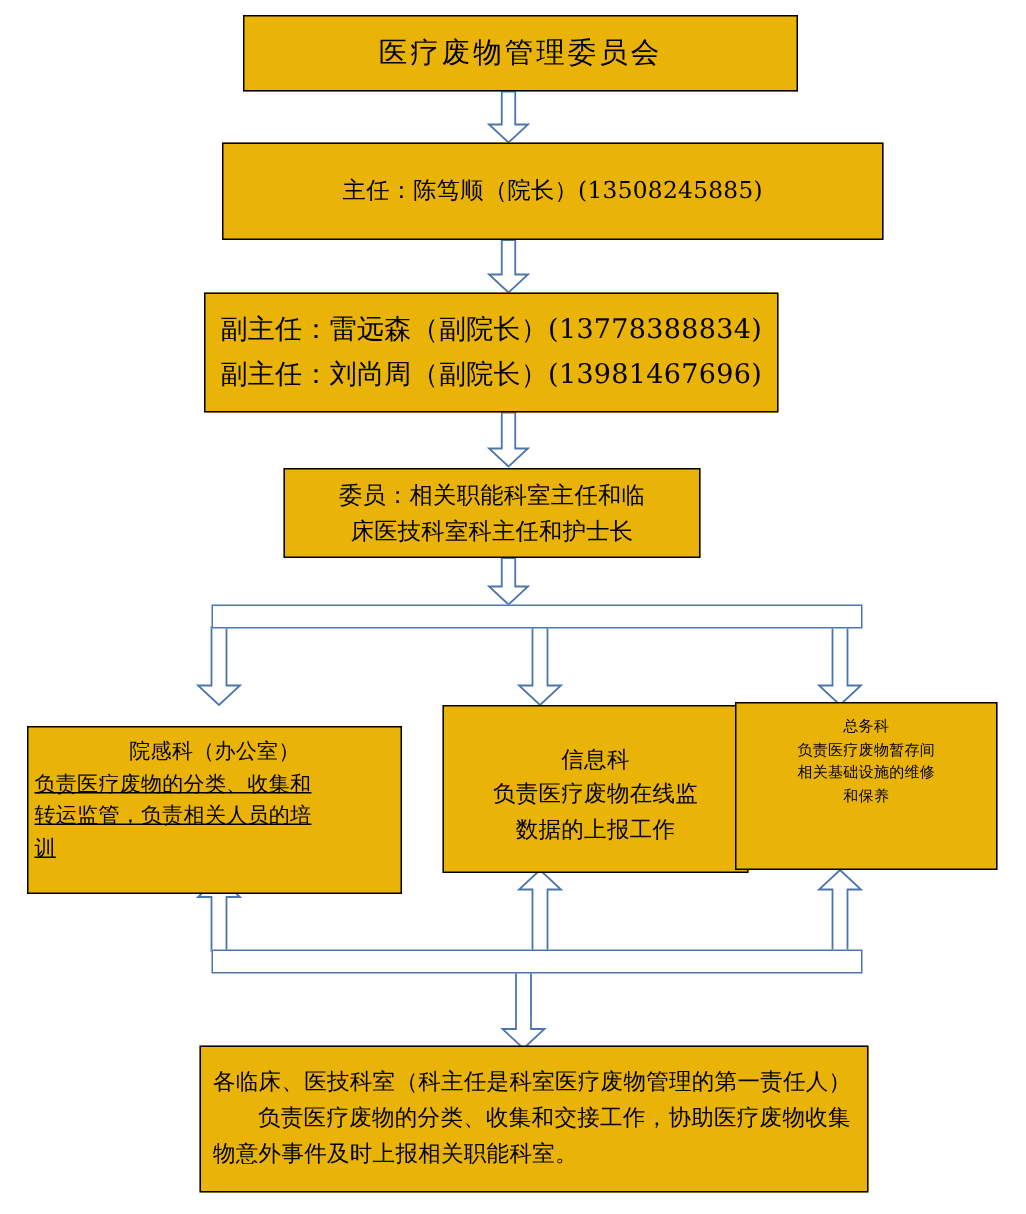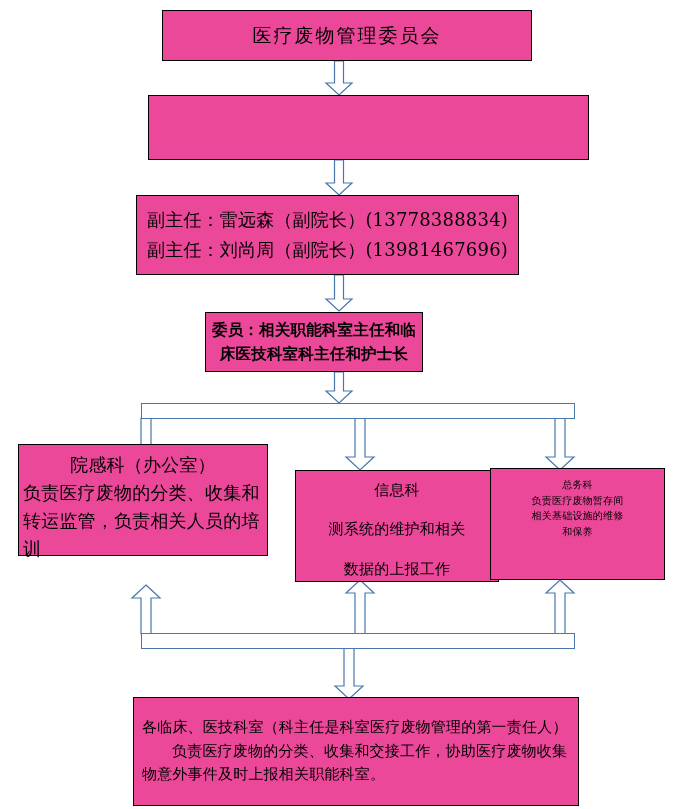--- a/index.html
+++ b/index.html
@@ -15,21 +15,21 @@
     position: relative;
     width: 684px;
     height: 809px;
     background: #ffffff;
     overflow: hidden;
   }
   .box {
     position: absolute;
     box-sizing: border-box;
     border: 1px solid #000000;
-    background: #ec4899;
+    background: #eab308;
     display: flex;
     flex-direction: column;
     justify-content: center;
     align-items: center;
     text-align: center;
     font-size: 15px;
     line-height: 1.55;
     letter-spacing: 0.2px;
     z-index: 3;
   }
@@ -54,54 +54,54 @@
 
   
   #box-deputy {
     left: 136px; top: 195px; width: 383px; height: 80px;
     font-size: 18px;
   }
   #box-deputy .line { margin: 1px 0; }
 
   
   #box-member {
-    left: 205px; top: 312px; width: 218px; height: 60px;
+    left: 189px; top: 312px; width: 278px; height: 60px;
     font-size: 15.5px;
-    font-weight: bold;
   }
 
   
   #box-infection {
-    left: 18px; top: 444px; width: 250px; height: 112px;
-    font-size: 18px;
+    left: 18px; top: 484px; width: 250px; height: 112px;
+    font-size: 14px;
     justify-content: flex-start;
     padding-top: 6px;
   }
   #box-infection .sub { text-align: center; }
   #box-infection .body {
     text-align: center;
     align-self: flex-start;
     padding: 0 2px 0 4px;
+    text-decoration: underline;
   }
   #box-it {
     left: 295px; top: 470px; width: 204px; height: 112px;
     font-size: 15px;
-    justify-content: space-between;
+    justify-content: center;
     padding-top: 8px;
   }
   #box-general {
     left: 490px; top: 468px; width: 175px; height: 112px;
     font-size: 10px;
     justify-content: flex-start;
     padding-top: 8px;
   }
 
   
   #box-clinical {
-    left: 133px; top: 697px; width: 446px; height: 109px;
+    left: 133px; top: 697px; width: 446px; height: 98px;
     font-size: 15px;
     align-items: stretch;
     text-align: left;
     justify-content: center;
     padding: 2px 4px 2px 8px;
   }
   #box-clinical .line { line-height: 1.58; }
   #box-clinical .indent { text-indent: 30px; }
 
   
@@ -137,20 +137,21 @@
     <span class="line">医疗废物管理委员会</span>
   </div>
 
   <div class="arrow" style="left:325px; top:61px;">
     <svg width="28" height="35" viewBox="0 0 28 35">
       <path d="M9.5 0 L18.5 0 L18.5 22 L27 22 L14 34 L1 22 L9.5 22 Z"></path>
     </svg>
   </div>
 
   <div class="box" id="box-director">
+    <span class="line">主任：陈笃顺（院长）(13508245885)</span>
   </div>
 
   <div class="arrow" style="left:325px; top:160px;">
     <svg width="28" height="36" viewBox="0 0 28 36">
       <path d="M9.5 0 L18.5 0 L18.5 23 L27 23 L14 35 L1 23 L9.5 23 Z"></path>
     </svg>
   </div>
 
   <div class="box" id="box-deputy">
     <span class="line">副主任：雷远森（副院长）(13778388834)</span>
@@ -194,21 +195,21 @@
 
   <div class="box" id="box-infection">
     <span class="line sub">院感科（办公室）</span>
     <span class="line body">负责医疗废物的分类、收集和</span>
     <span class="line body">转运监管，负责相关人员的培</span>
     <span class="line body">训</span>
   </div>
 
   <div class="box" id="box-it">
     <span class="line">信息科</span>
-    <span class="line">测系统的维护和相关</span>
+    <span class="line">负责医疗废物在线监</span>
     <span class="line">数据的上报工作</span>
   </div>
 
   <div class="box" id="box-general">
     <span class="line">总务科</span>
     <span class="line">负责医疗废物暂存间</span>
     <span class="line">相关基础设施的维修</span>
     <span class="line">和保养</span>
   </div>
 

